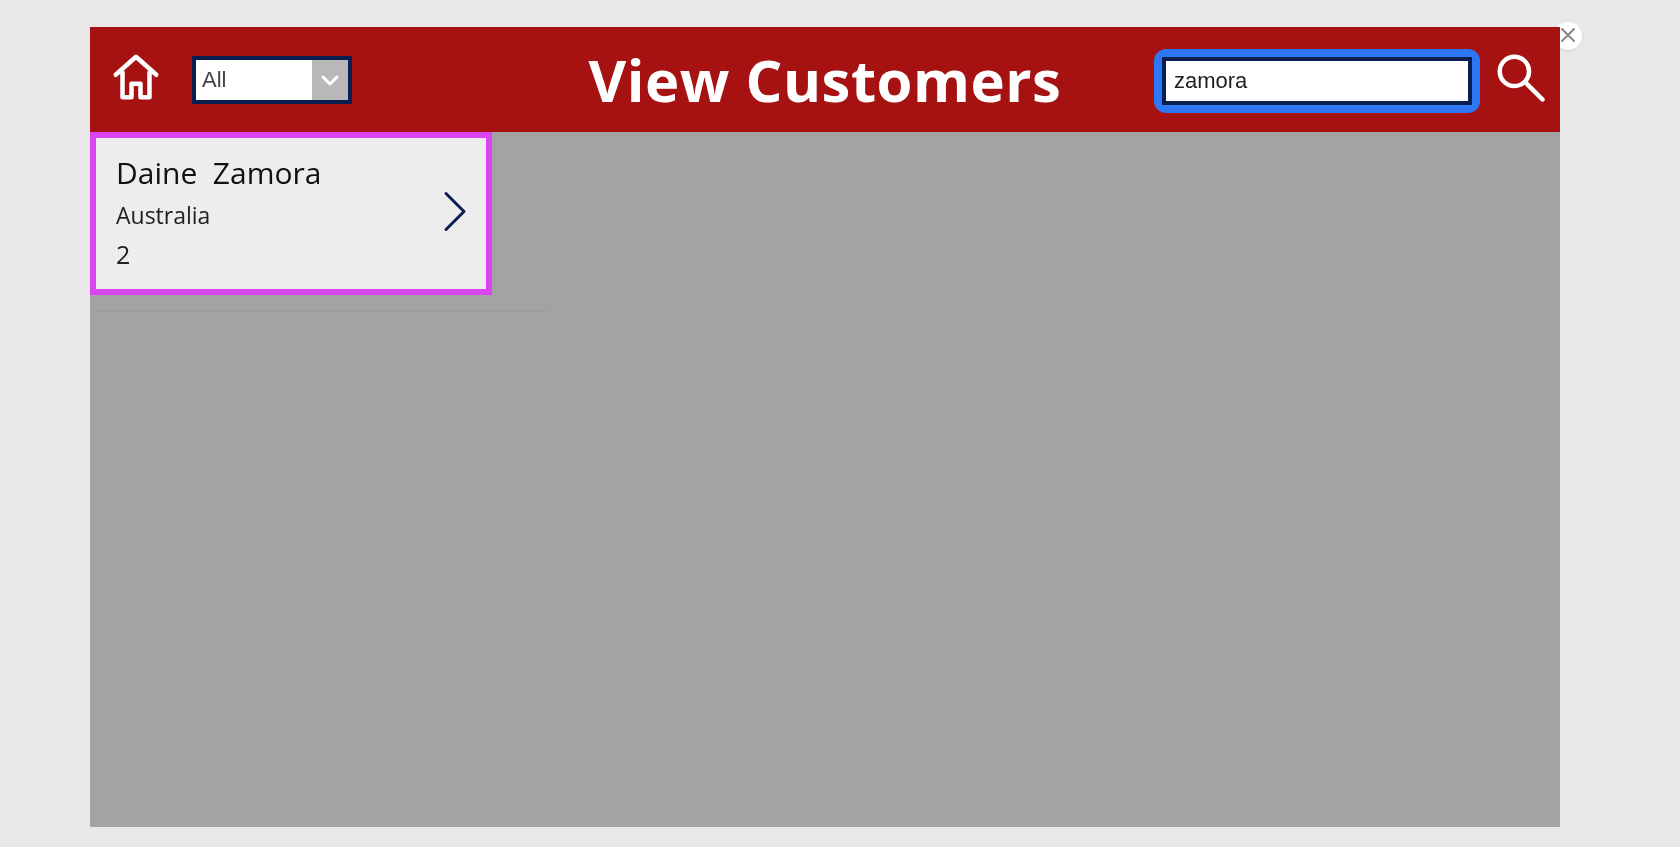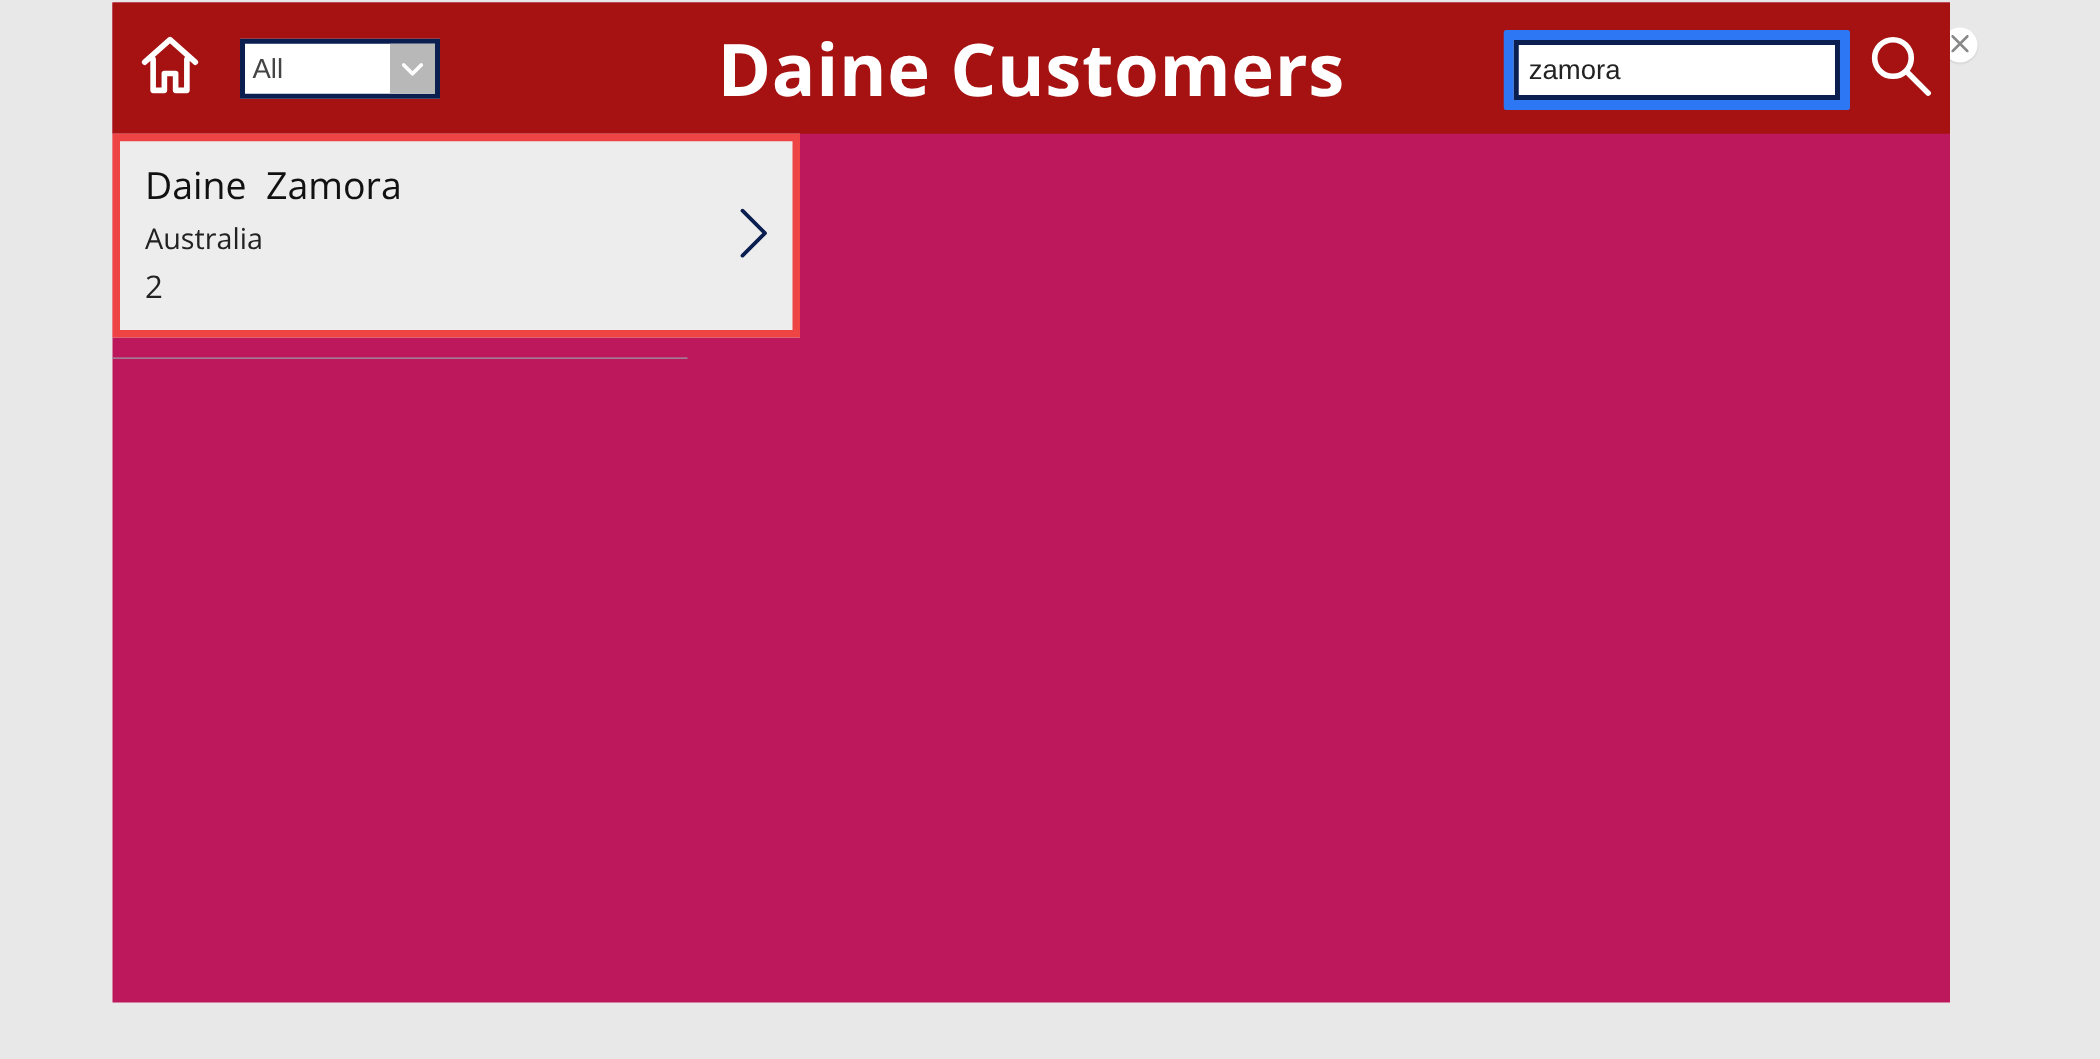--- a/index.html
+++ b/index.html
@@ -10,22 +10,22 @@
     body {
       font-family: "Segoe UI", "Open Sans", Arial, sans-serif;
       background: #e8e8e8;
       width: 1680px;
       height: 847px;
       overflow: hidden;
       position: relative;
     }
     .app-container {
       position: relative;
-      margin: 2px 120px 10px 90px;
-      background: #be185d;
+      margin: 27px 120px 10px 90px;
+      background: #a3a3a3;
       height: 800px;
     }
     .top-bar {
       background: #a61212;
       height: 105px;
       display: flex;
       align-items: center;
       position: relative;
     }
     .home-btn {
@@ -77,24 +77,24 @@
       transform: translateX(-50%);
       color: white;
       font-size: 58px;
       font-weight: 700;
       letter-spacing: 0.5px;
     }
     .search-wrap {
       position: absolute;
       right: 80px;
       top: 22px;
-      width: 277px;
+      width: 326px;
       height: 64px;
       background: #2e77f4;
-      border-radius: 2px;
+      border-radius: 12px;
       display: flex;
       align-items: center;
       justify-content: center;
       padding: 8px;
     }
     .search-input {
       width: 100%;
       height: 100%;
       border: 4px solid #0a1e50;
       background: white;
@@ -117,24 +117,24 @@
       justify-content: center;
     }
     .search-btn svg {
       width: 54px;
       height: 54px;
     }
     .results-area {
       padding: 0;
     }
     .result-card {
-      width: 550px;
+      width: 402px;
       margin-left: 0;
       background: #ededed;
-      border: 6px solid #ef4444;
+      border: 6px solid #d946ef;
       padding: 14px 20px 18px 20px;
       position: relative;
       cursor: pointer;
     }
     .result-card .cust-name {
       font-size: 30px;
       font-weight: 500;
       color: #111;
       margin-bottom: 6px;
       white-space: pre;
@@ -210,21 +210,21 @@
 
     <div class="filter-select">
       <span class="filter-value">All</span>
       <span class="chev-box">
         <svg viewBox="0 0 20 20">
             <path d="M3 7 L10 14 L17 7" stroke="white" stroke-width="3" fill="none" stroke-linecap="round" stroke-linejoin="round"></path>
           </svg>
       </span>
     </div>
 
-    <div class="page-title">Daine Customers</div>
+    <div class="page-title">View Customers</div>
 
     <div class="search-wrap">
       <input class="search-input" value="zamora" style="">
     </div>
 
     <div class="search-btn">
       <span>
         <svg viewBox="0 0 48 48">
           <circle cx="19" cy="19" r="13" stroke="white" stroke-width="4" fill="none"></circle>
           <line x1="29" y1="29" x2="44" y2="44" stroke="white" stroke-width="4" stroke-linecap="round"></line>

